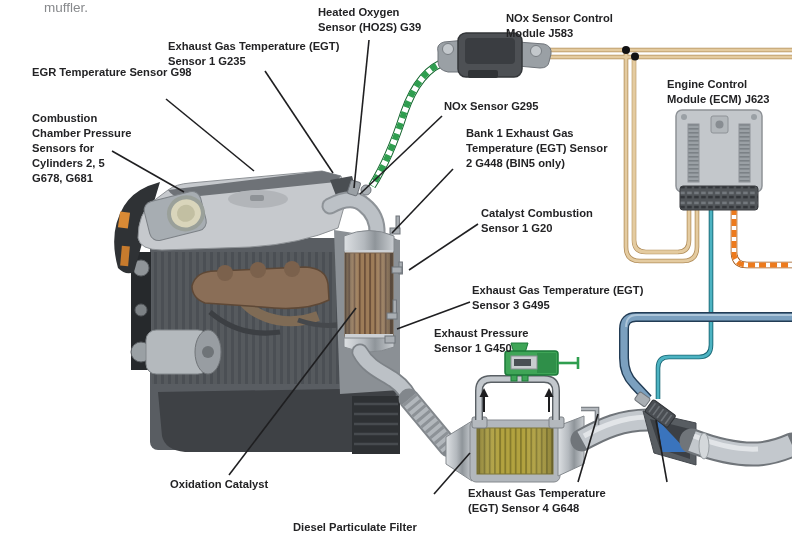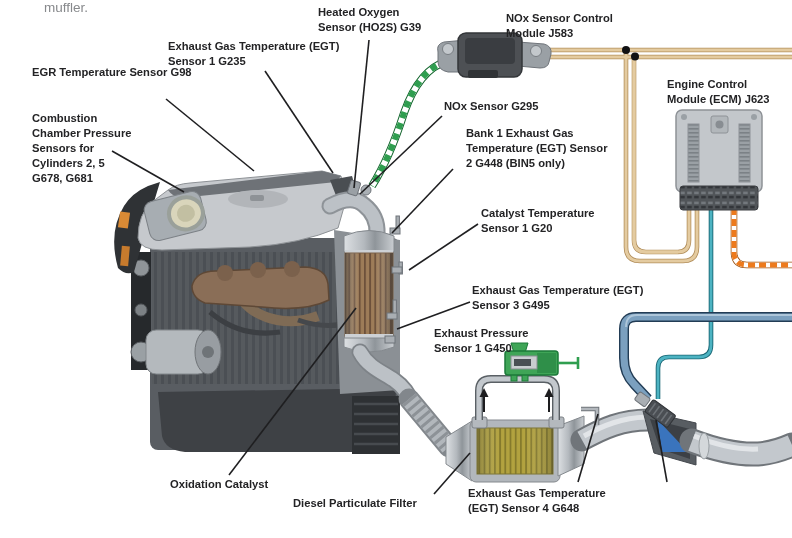--- a/index.html
+++ b/index.html
@@ -309,21 +309,21 @@
   <span class="ln">NOx Sensor G295</span>
 </div>
 
 <div class="lbl" style="left:466px;top:126px;">
   <span class="ln">Bank 1 Exhaust Gas</span>
   <span class="ln">Temperature (EGT) Sensor</span>
   <span class="ln">2 G448 (BIN5 only)</span>
 </div>
 
 <div class="lbl" style="left:481px;top:206px;">
-  <span class="ln">Catalyst Temperature</span>
+  <span class="ln">Catalyst Combustion</span>
   <span class="ln">Sensor 1 G20</span>
 </div>
 
 <div class="lbl" style="left:667px;top:77px;">
   <span class="ln">Engine Control</span>
   <span class="ln">Module (ECM) J623</span>
 </div>
 
 <div class="lbl" style="left:472px;top:283px;">
   <span class="ln">Exhaust Gas Temperature (EGT)</span>
@@ -332,21 +332,21 @@
 
 <div class="lbl" style="left:434px;top:326px;">
   <span class="ln">Exhaust Pressure</span>
   <span class="ln">Sensor 1 G450</span>
 </div>
 
 <div class="lbl" style="left:170px;top:477px;text-align:right;">
   <span class="ln">Oxidation Catalyst</span>
 </div>
 
-<div class="lbl" style="left:293px;top:496px;">
+<div class="lbl" style="left:293px;top:520px;">
   <span class="ln">Diesel Particulate Filter</span>
 </div>
 
 <div class="lbl" style="left:468px;top:486px;">
   <span class="ln">Exhaust Gas Temperature</span>
   <span class="ln">(EGT) Sensor 4 G648</span>
 </div>
 
 
 </div>

